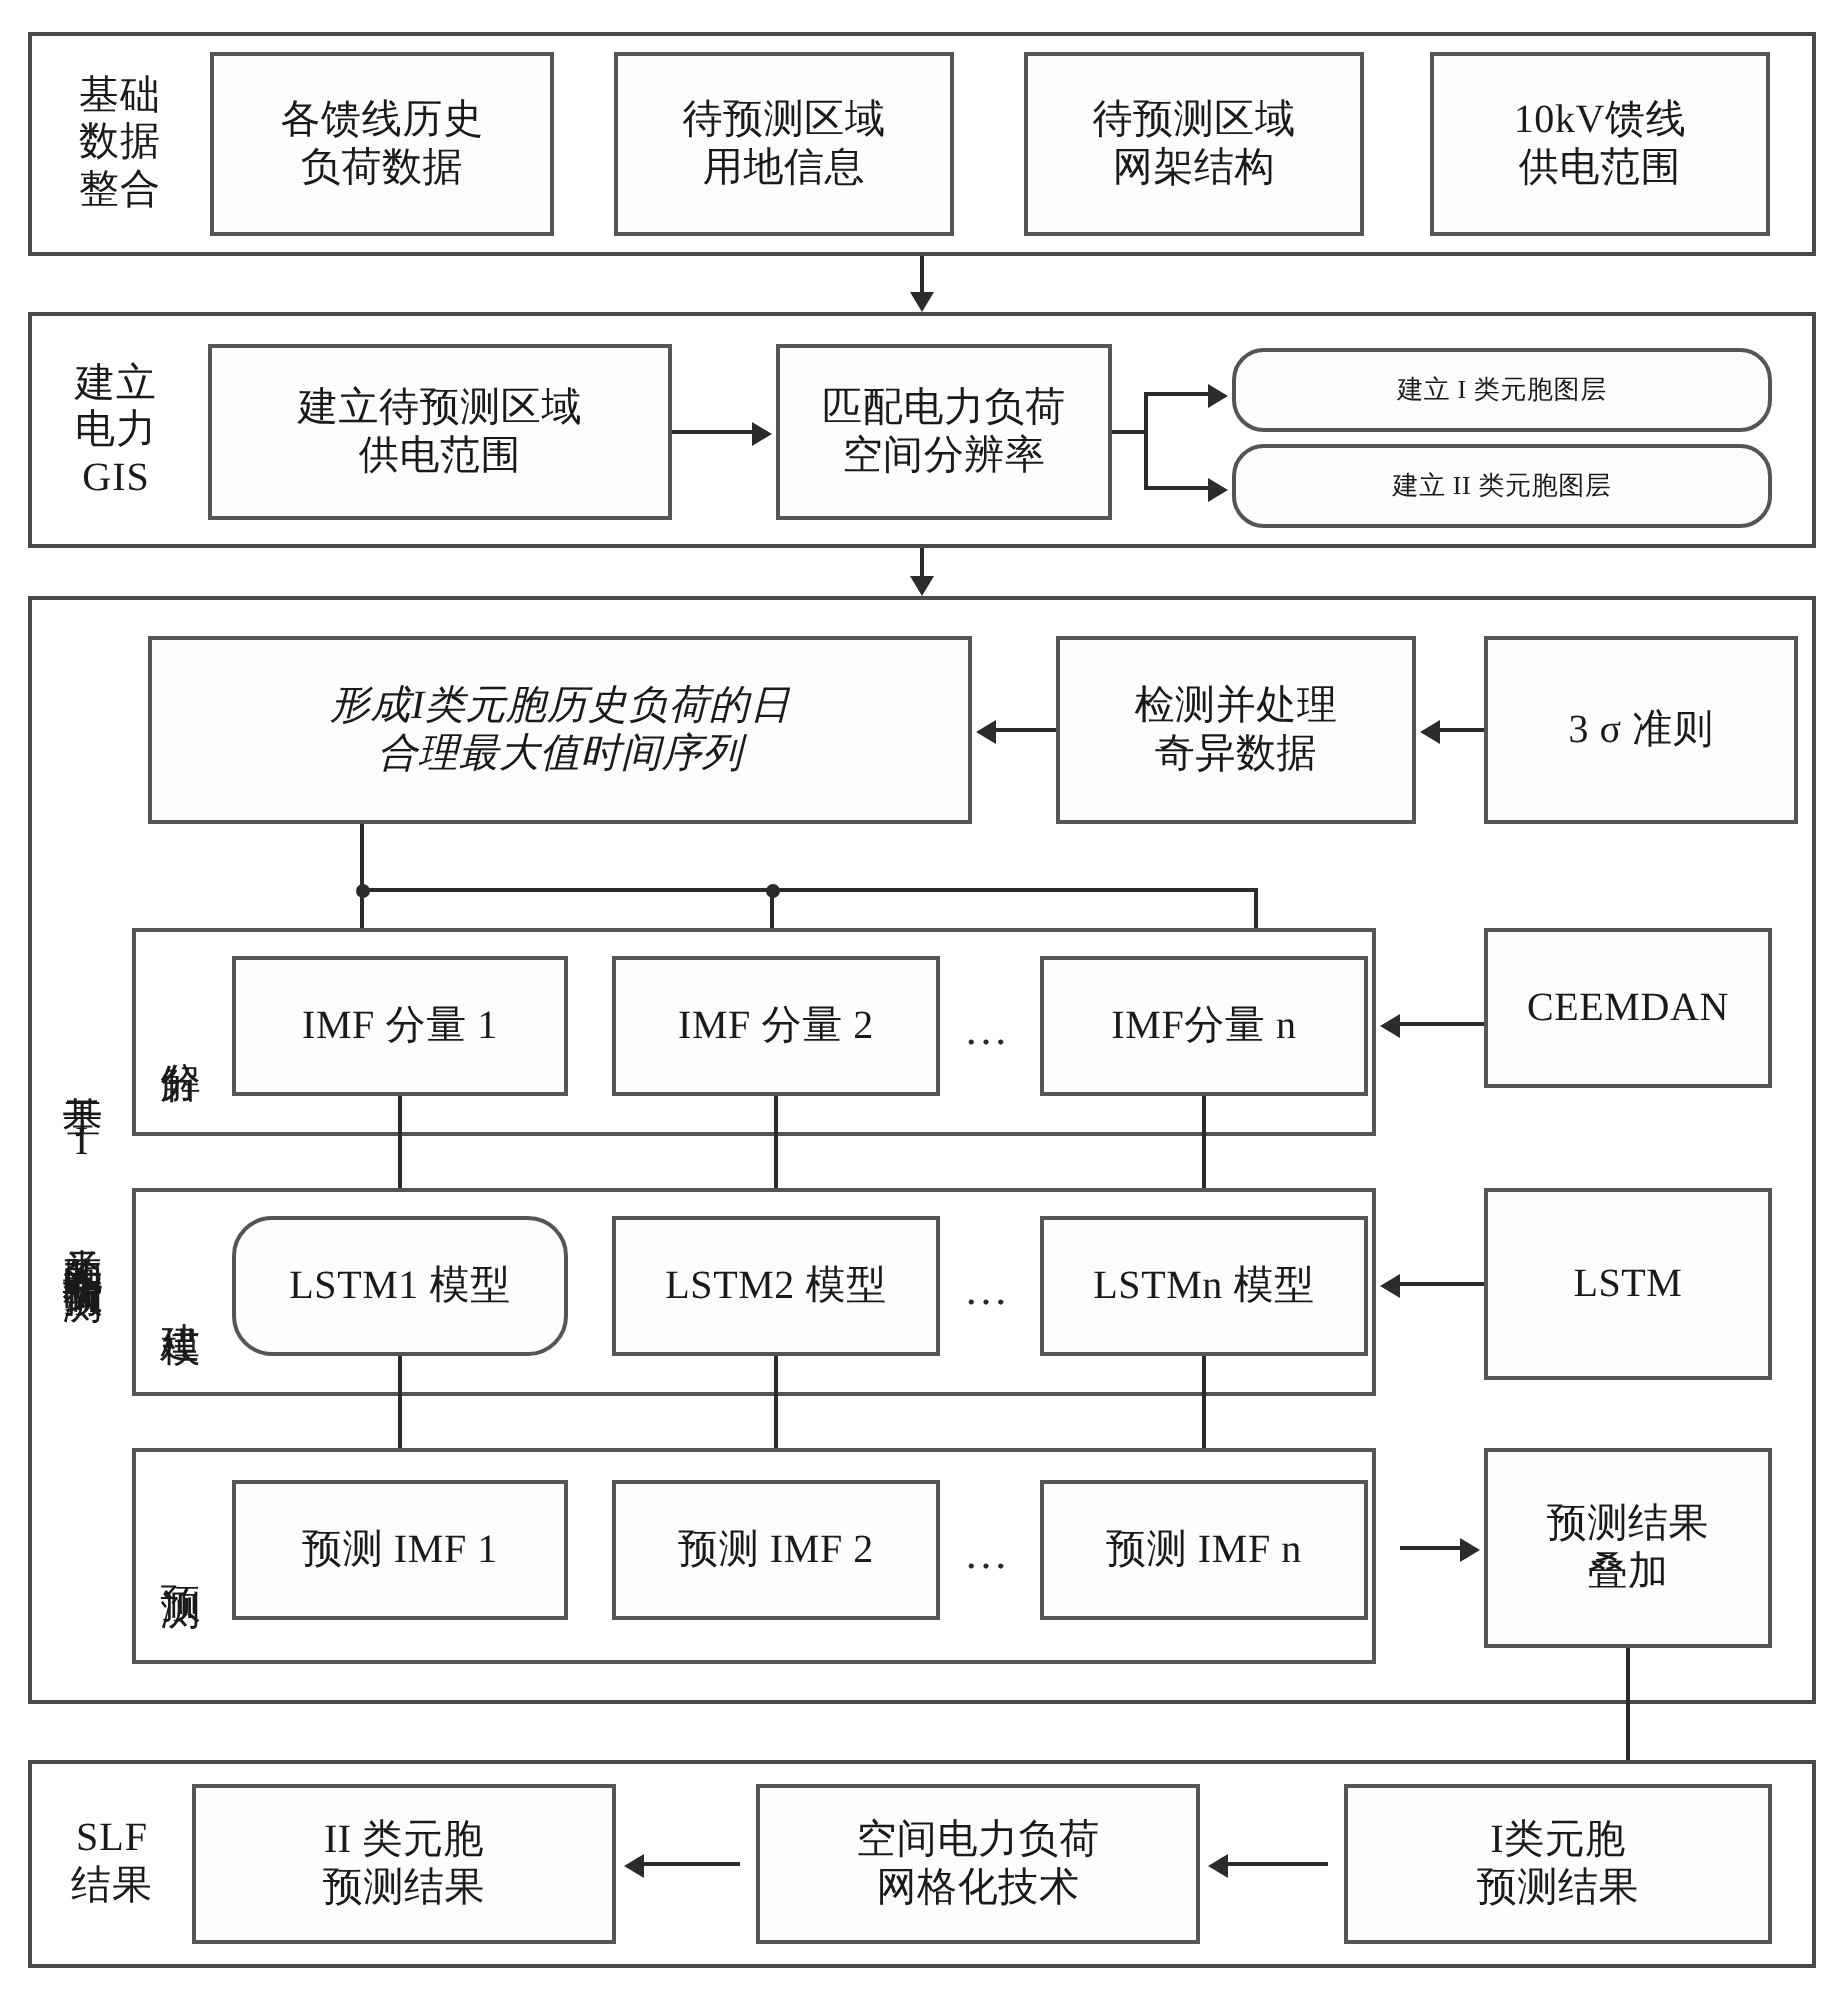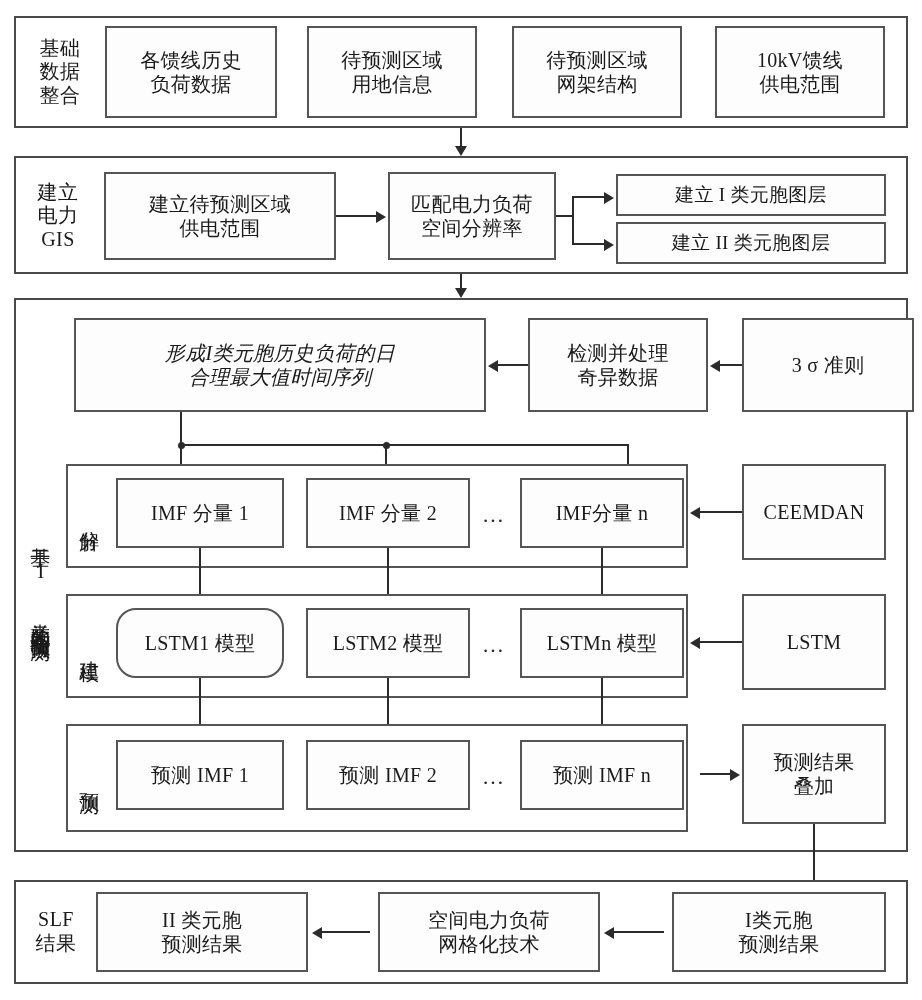--- a/index.html
+++ b/index.html
@@ -40,21 +40,21 @@
     background: #fdfdfd;
     display: flex;
     align-items: center;
     justify-content: center;
     text-align: center;
     line-height: 1.22;
     font-size: 20px;
     letter-spacing: 0.3px;
     padding: 2px 4px;
   }
-  .node.small { font-size: 19px; }
+  .node.small { font-size: 13px; border-radius: 16px; }
 
   
   .vlabel {
     position: absolute;
     box-sizing: border-box;
     display: flex;
     align-items: center;
     justify-content: center;
     text-align: center;
     font-size: 20px;
@@ -197,21 +197,21 @@
   <div class="node" style="left:74px; top:318px; width:412px; height:94px; flex-direction:column;font-style:italic;">
     <span>形成I类元胞历史负荷的日</span>
     <span>合理最大值时间序列</span>
   </div>
 
   <div class="node" style="left:528px; top:318px; width:180px; height:94px; flex-direction:column;">
     <span>检测并处理</span>
     <span>奇异数据</span>
   </div>
 
-  <div class="node" style="left:742px; top:318px; width:172px; height:94px;">
+  <div class="node" style="left:742px; top:318px; width:157px; height:94px;">
     <span>3 σ 准则</span>
   </div>
 
   <div class="ln lnh" style="left:720px; top:364px; width:22px; height:2px;"></div>
   <div class="arrow left" style="left:710px; top:360px;"></div>
 
   <div class="ln lnh" style="left:498px; top:364px; width:30px; height:2px;"></div>
   <div class="arrow left" style="left:488px; top:360px;"></div>
 
   <div class="ln lnv" style="left:180px; top:412px; width:2px; height:34px;"></div>
@@ -240,21 +240,21 @@
   <div class="node" style="left:306px; top:478px; width:164px; height:70px;">
     <span>IMF 分量 2</span>
   </div>
   <div class="ellipsis" style="left:482px; top:504px;">
     <span>…</span>
   </div>
   <div class="node" style="left:520px; top:478px; width:164px; height:70px;">
     <span>IMF分量 n</span>
   </div>
 
-  <div class="node" style="left:742px; top:464px; width:144px; height:96px;">
+  <div class="node" style="left:742px; top:464px; width:144px; height:80px;">
     <span>CEEMDAN</span>
   </div>
   <div class="ln lnh" style="left:700px; top:511px; width:42px; height:2px;"></div>
   <div class="arrow left" style="left:690px; top:507px;"></div>
 
   <div class="ln lnv" style="left:199px; top:548px; width:2px; height:50px;"></div>
   <div class="arrow down" style="left:194px; top:596px;"></div>
 
   <div class="ln lnv" style="left:387px; top:548px; width:2px; height:50px;"></div>
   <div class="arrow down" style="left:382px; top:596px;"></div>

